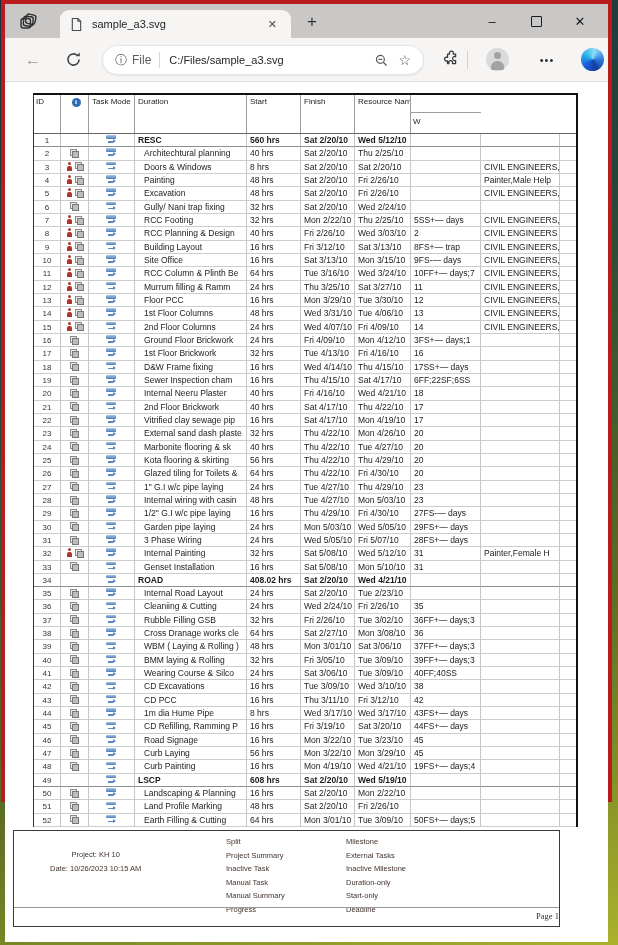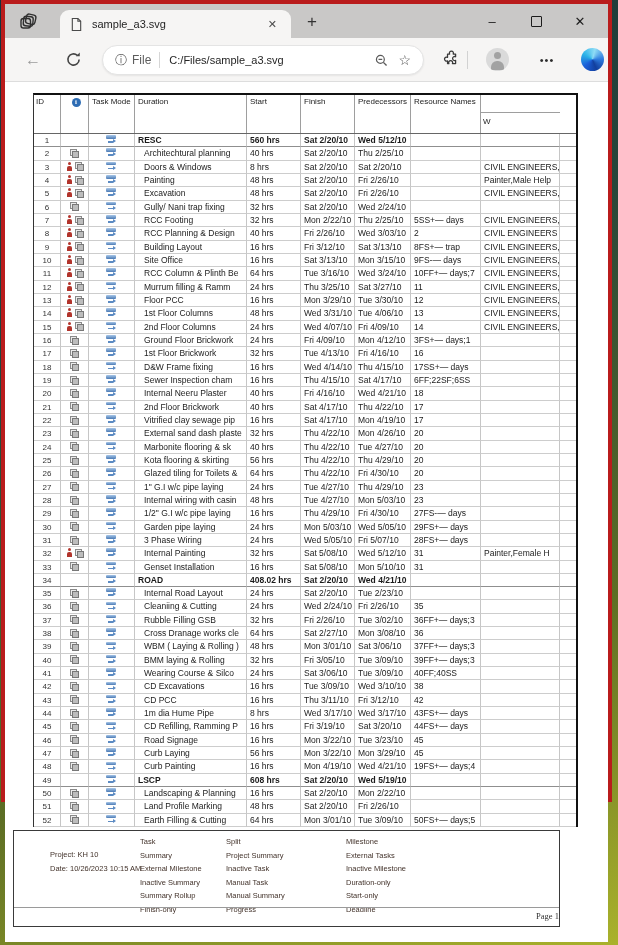--- a/index.html
+++ b/index.html
@@ -82,21 +82,21 @@
   .ic-note{position:relative;width:9px;height:9px;flex:0 0 auto;}
   .ic-note::before{content:"";position:absolute;top:0;left:0;width:5px;height:5px;background:#ececec;border:1px solid #8a8a8a;}
   .ic-note::after{content:"";position:absolute;bottom:0;right:0;width:5px;height:5px;background:#bdbdbd;border:1px solid #787878;}
   
   .ic-mode{position:relative;width:11px;height:10px;flex:0 0 auto;}
   .ic-mode .bar{position:absolute;left:0;top:0;width:10px;height:3.5px;border-radius:1px;background:linear-gradient(#a9c7e8,#4a7ab5);}
   .ic-mode .arr{position:absolute;top:6px;left:2px;width:5px;height:1.6px;background:#5b8ac2;}
   .ic-mode .arr::after{content:"";position:absolute;right:-3px;top:-2px;border-left:3.5px solid #5b8ac2;border-top:2.6px solid transparent;border-bottom:2.6px solid transparent;}
   
   .legendbox{position:absolute;left:0;top:737px;width:547px;height:97px;border:1px solid #3a3a3a;box-sizing:border-box;}
-  .proj-info{position:absolute;left:36px;top:17px;font-size:7.5px;color:#43332b;line-height:13.5px;}
+  .proj-info{position:absolute;left:36px;top:17px;font-size:7.5px;color:#43332b;line-height:13.5px;text-align:center;}
   .lgcol{position:absolute;top:4px;font-size:7.5px;color:#43332b;}
   .lgcol .lgitem{height:13.6px;line-height:13.6px;white-space:nowrap;}
   .lg1{left:126px;} .lg2{left:212px;} .lg3{left:332px;}
   .pagestrip{position:absolute;left:0;bottom:0;width:100%;height:18px;border-top:1px solid #9a9a9a;text-align:right;font-size:8.5px;color:#333;line-height:17px;font-family:"Liberation Serif",serif;}
 </style>
 </head>
 <body>
 
 <div id="window">
 
@@ -165,21 +165,20 @@
       <div class="sheet">
         <div class="ghead">
           <div class="hc hid">ID</div>
           <div class="hc hinfo">
               <span class="info-badge">i</span>
             </div>
           <div class="hc">Task Mode</div>
           <div class="hc">Duration</div>
           <div class="hc">Start</div>
           <div class="hc">Finish</div>
-          <div class="hc">Predecessors</div>
           <div class="hc">Resource Names</div>
           <div class="hc hw">
               <span class="wtier">W</span>
             </div>
         </div>
         <div class="gbody">
             <div class="trow sum">
               <div class="c cid">1</div>
               <div class="c cind"></div>
               <div class="c cmode">
@@ -1175,28 +1174,20 @@
               <div class="c cw"></div>
             </div>
           </div>
       </div>
 
       <div class="legendbox">
         <div class="proj-info">
           <div>Project: KH 10</div>
           <div>Date: 10/26/2023 10:15 AM</div>
         </div>
-        <div class="lgcol lg1">
-            <div class="lgitem">Task</div>
-            <div class="lgitem">Summary</div>
-            <div class="lgitem">External Milestone</div>
-            <div class="lgitem">Inactive Summary</div>
-            <div class="lgitem">Summary Rollup</div>
-            <div class="lgitem">Finish-only</div>
-          </div>
         <div class="lgcol lg2">
             <div class="lgitem">Split</div>
             <div class="lgitem">Project Summary</div>
             <div class="lgitem">Inactive Task</div>
             <div class="lgitem">Manual Task</div>
             <div class="lgitem">Manual Summary</div>
             <div class="lgitem">Progress</div>
           </div>
         <div class="lgcol lg3">
             <div class="lgitem">Milestone</div>

